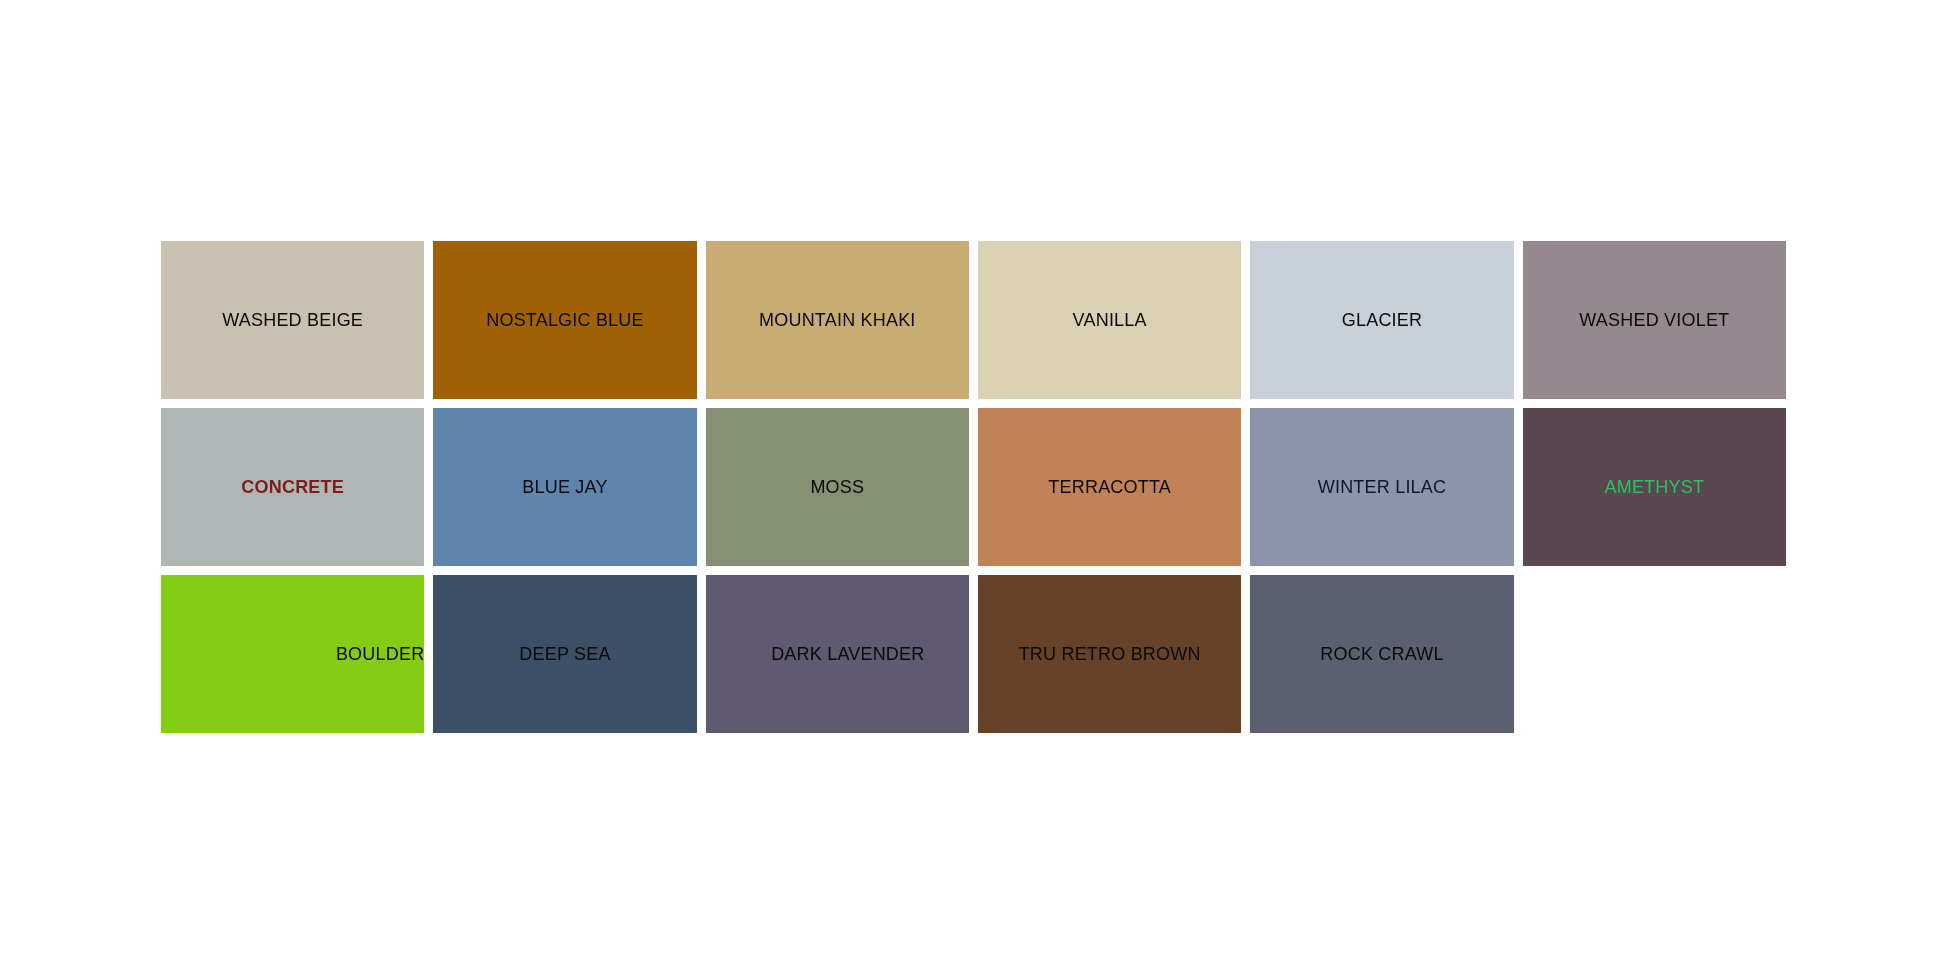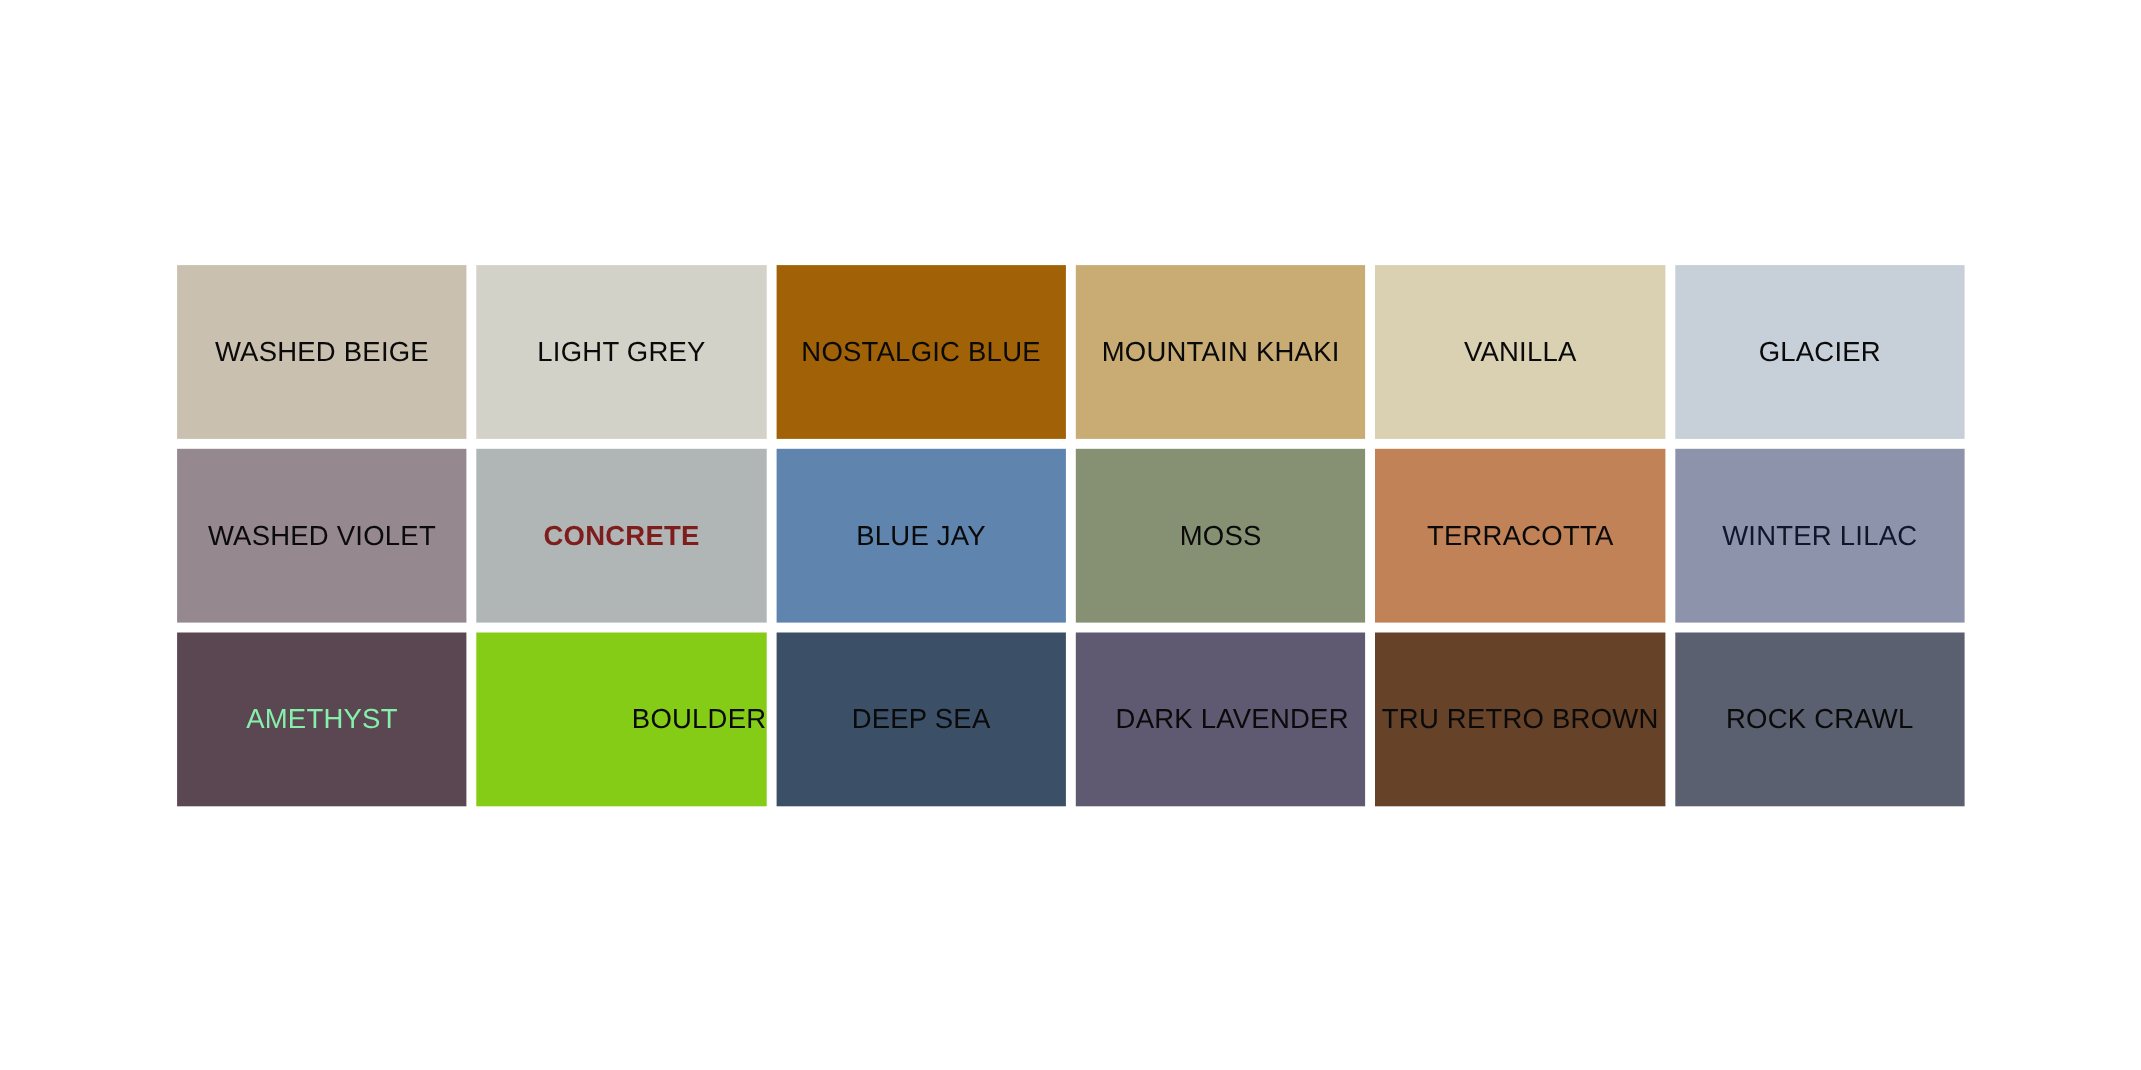--- a/index.html
+++ b/index.html
@@ -32,39 +32,36 @@
     position: relative;
     display: flex;
     align-items: center;
     justify-content: center;
     box-sizing: border-box;
     overflow: hidden;
   }
 
   .swatch-label {
     font-family: "Liberation Sans", sans-serif;
-    font-size: 25px;
+    font-size: 18px;
     font-weight: 400;
     letter-spacing: 0.2px;
     line-height: 1;
     color: #0a0a0a;
     text-align: center;
     white-space: nowrap;
     user-select: none;
   }
 </style>
 </head>
 <body>
 
 <div id="palette-board" style="background: rgb(255, 255, 255);">
     <div class="swatch" style="background: rgb(201, 192, 175);">
       <span class="swatch-label" style="color: rgb(10, 10, 10);">WASHED BEIGE</span>
-    </div>
-    <div class="swatch" style="background: rgb(210, 210, 201);">
-      <span class="swatch-label" style="color: rgb(10, 10, 10);">LIGHT GREY</span>
     </div>
     <div class="swatch" style="background: #a16207;">
       <span class="swatch-label" style="color: rgb(10, 10, 10);">NOSTALGIC BLUE</span>
     </div>
     <div class="swatch" style="background: rgb(201, 172, 116);">
       <span class="swatch-label" style="color: rgb(10, 10, 10); text-align: center;">MOUNTAIN KHAKI</span>
     </div>
     <div class="swatch" style="background: rgb(217, 209, 178);">
       <span class="swatch-label" style="color: rgb(10, 10, 10);">VANILLA</span>
     </div>
@@ -83,21 +80,21 @@
     <div class="swatch" style="background: rgb(134, 144, 115);">
       <span class="swatch-label" style="color: rgb(10, 10, 10);">MOSS</span>
     </div>
     <div class="swatch" style="background: rgb(192, 130, 86);">
       <span class="swatch-label" style="color: rgb(10, 10, 10);">TERRACOTTA</span>
     </div>
     <div class="swatch" style="background: rgb(141, 147, 170);">
       <span class="swatch-label" style="color: #0f172a;">WINTER LILAC</span>
     </div>
     <div class="swatch" style="background: rgb(91, 71, 81);">
-      <span class="swatch-label" style="color: #86efac;">AMETHYST</span>
+      <span class="swatch-label" style="color: #22c55e;">AMETHYST</span>
     </div>
     <div class="swatch" style="background: #84cc16; justify-content: flex-end;">
       <span class="swatch-label" style="color: rgb(10, 10, 10);">BOULDER</span>
     </div>
     <div class="swatch" style="background: rgb(59, 79, 102);">
       <span class="swatch-label" style="color: rgb(10, 10, 10);">DEEP SEA</span>
     </div>
     <div class="swatch" style="background: rgb(95, 90, 114); padding-left: 21px;">
       <span class="swatch-label" style="color: rgb(10, 10, 10);">DARK LAVENDER</span>
     </div>

